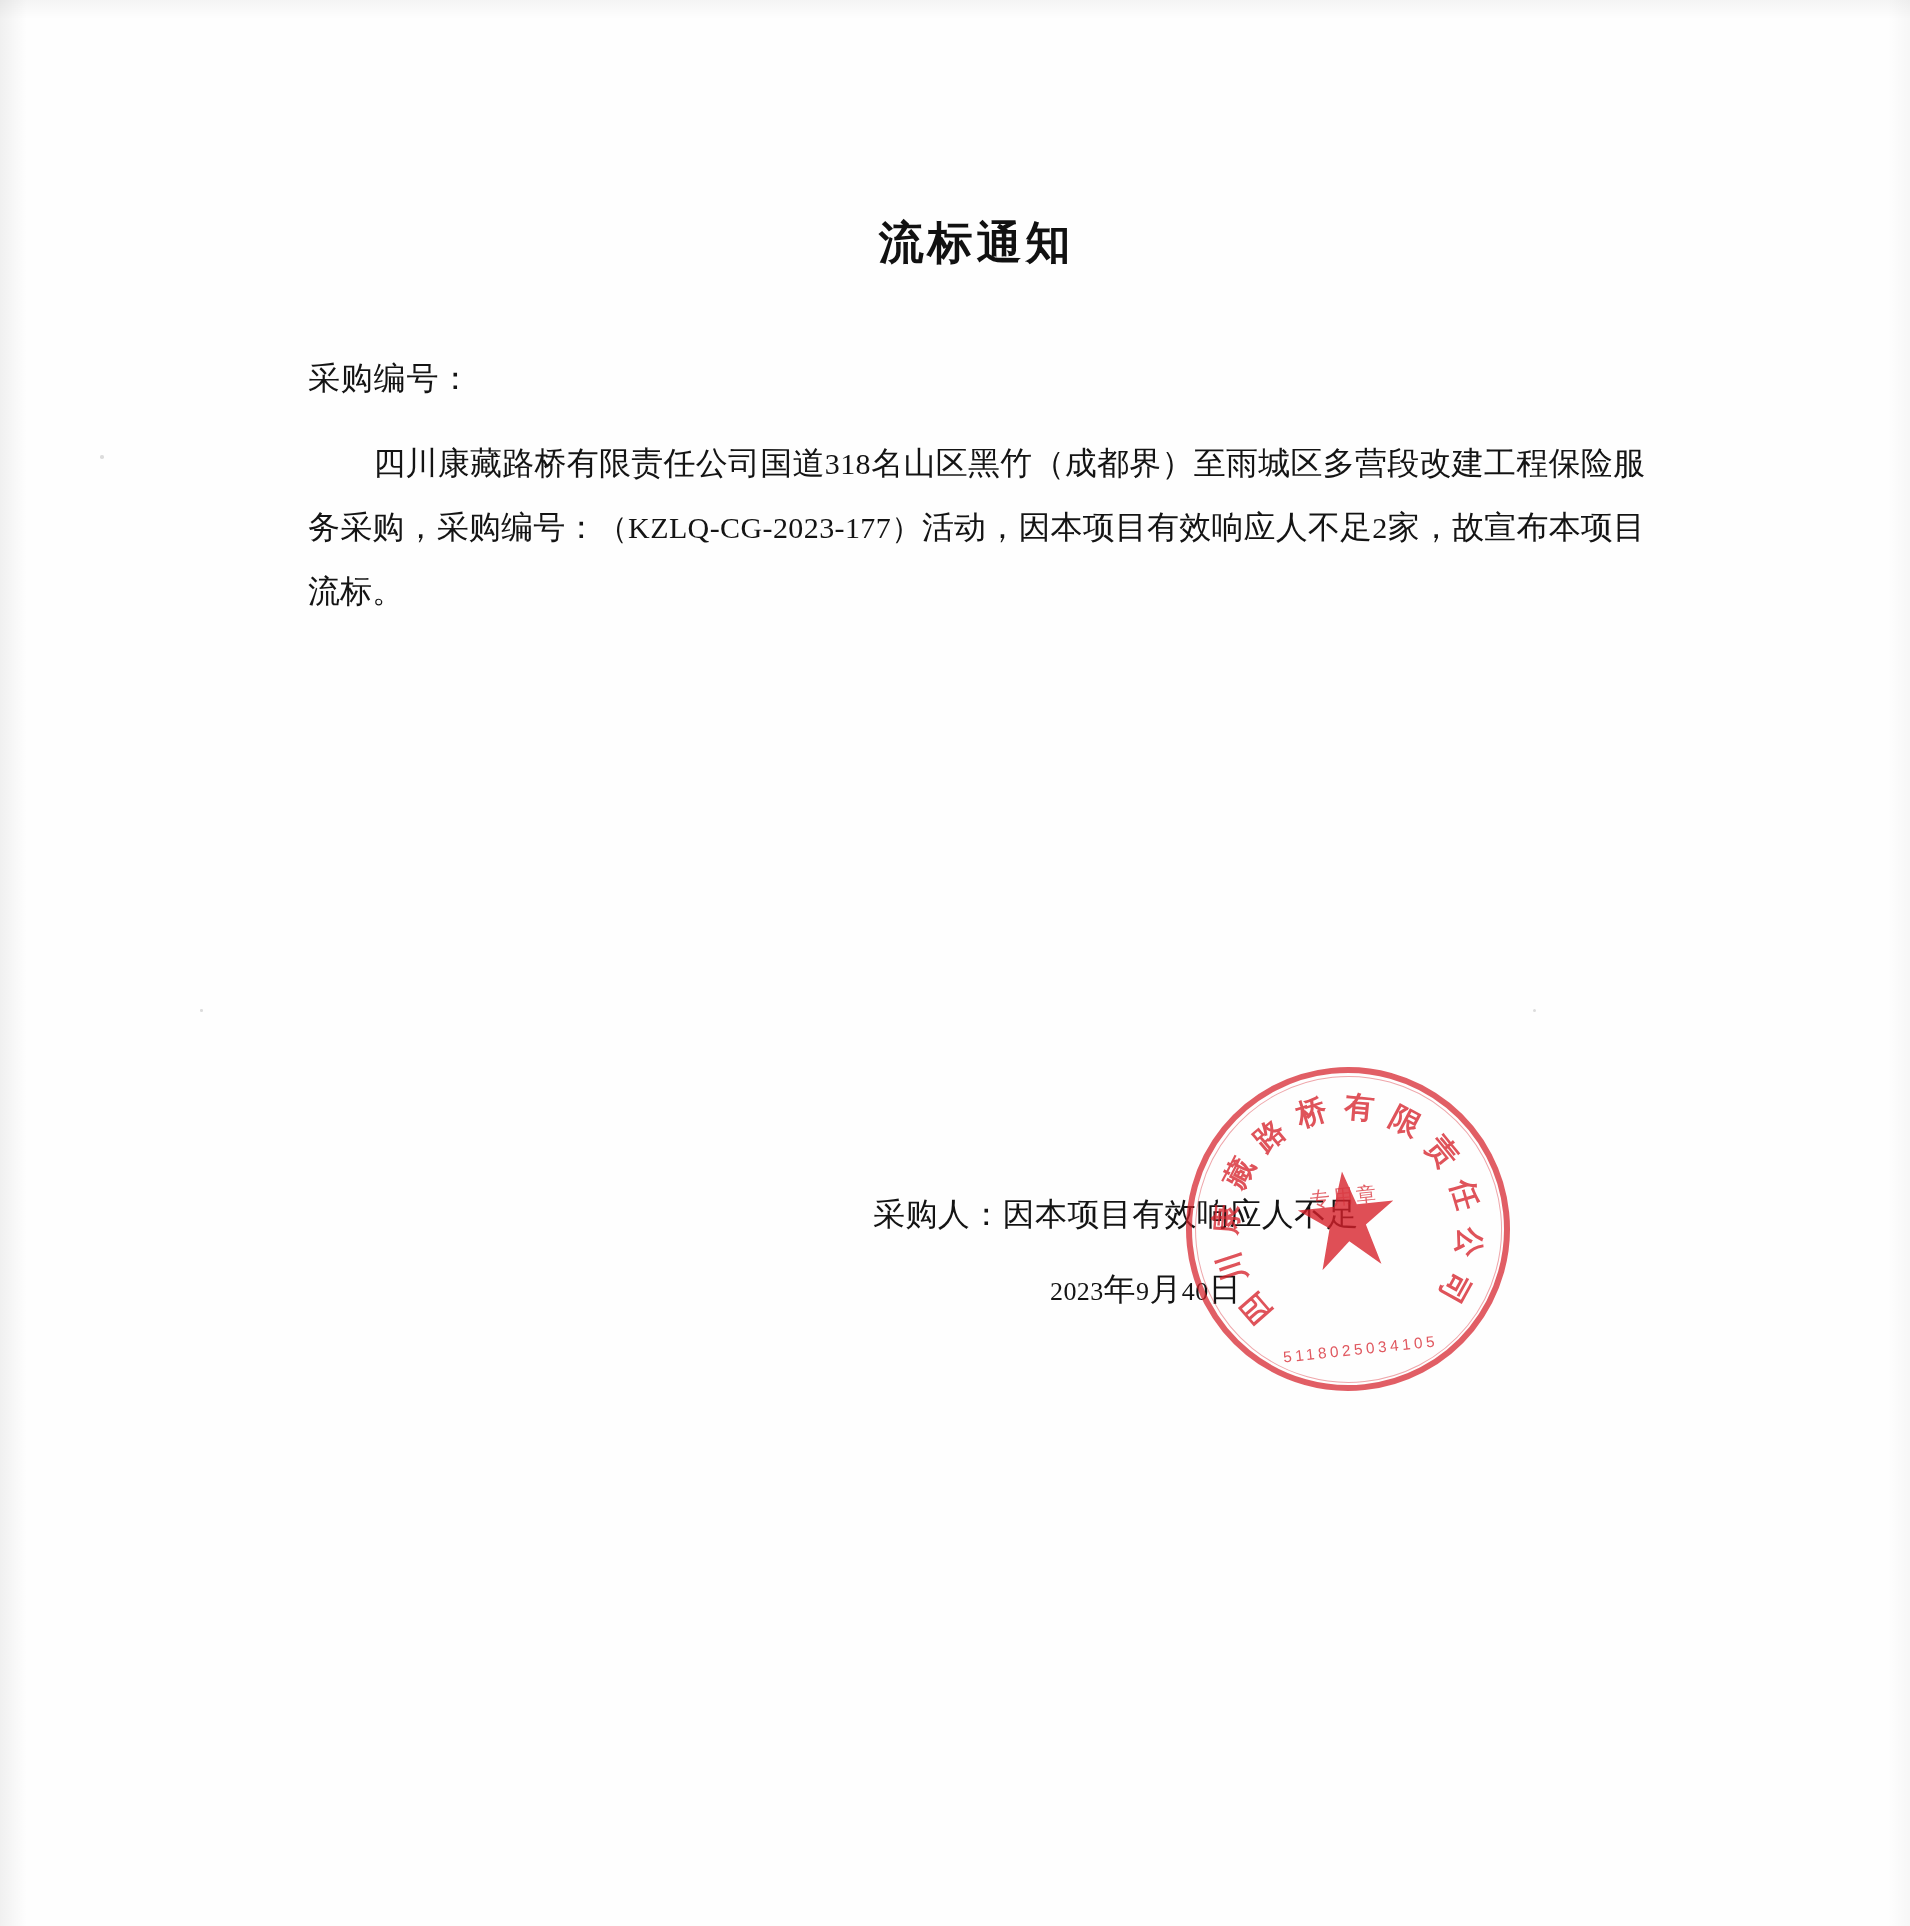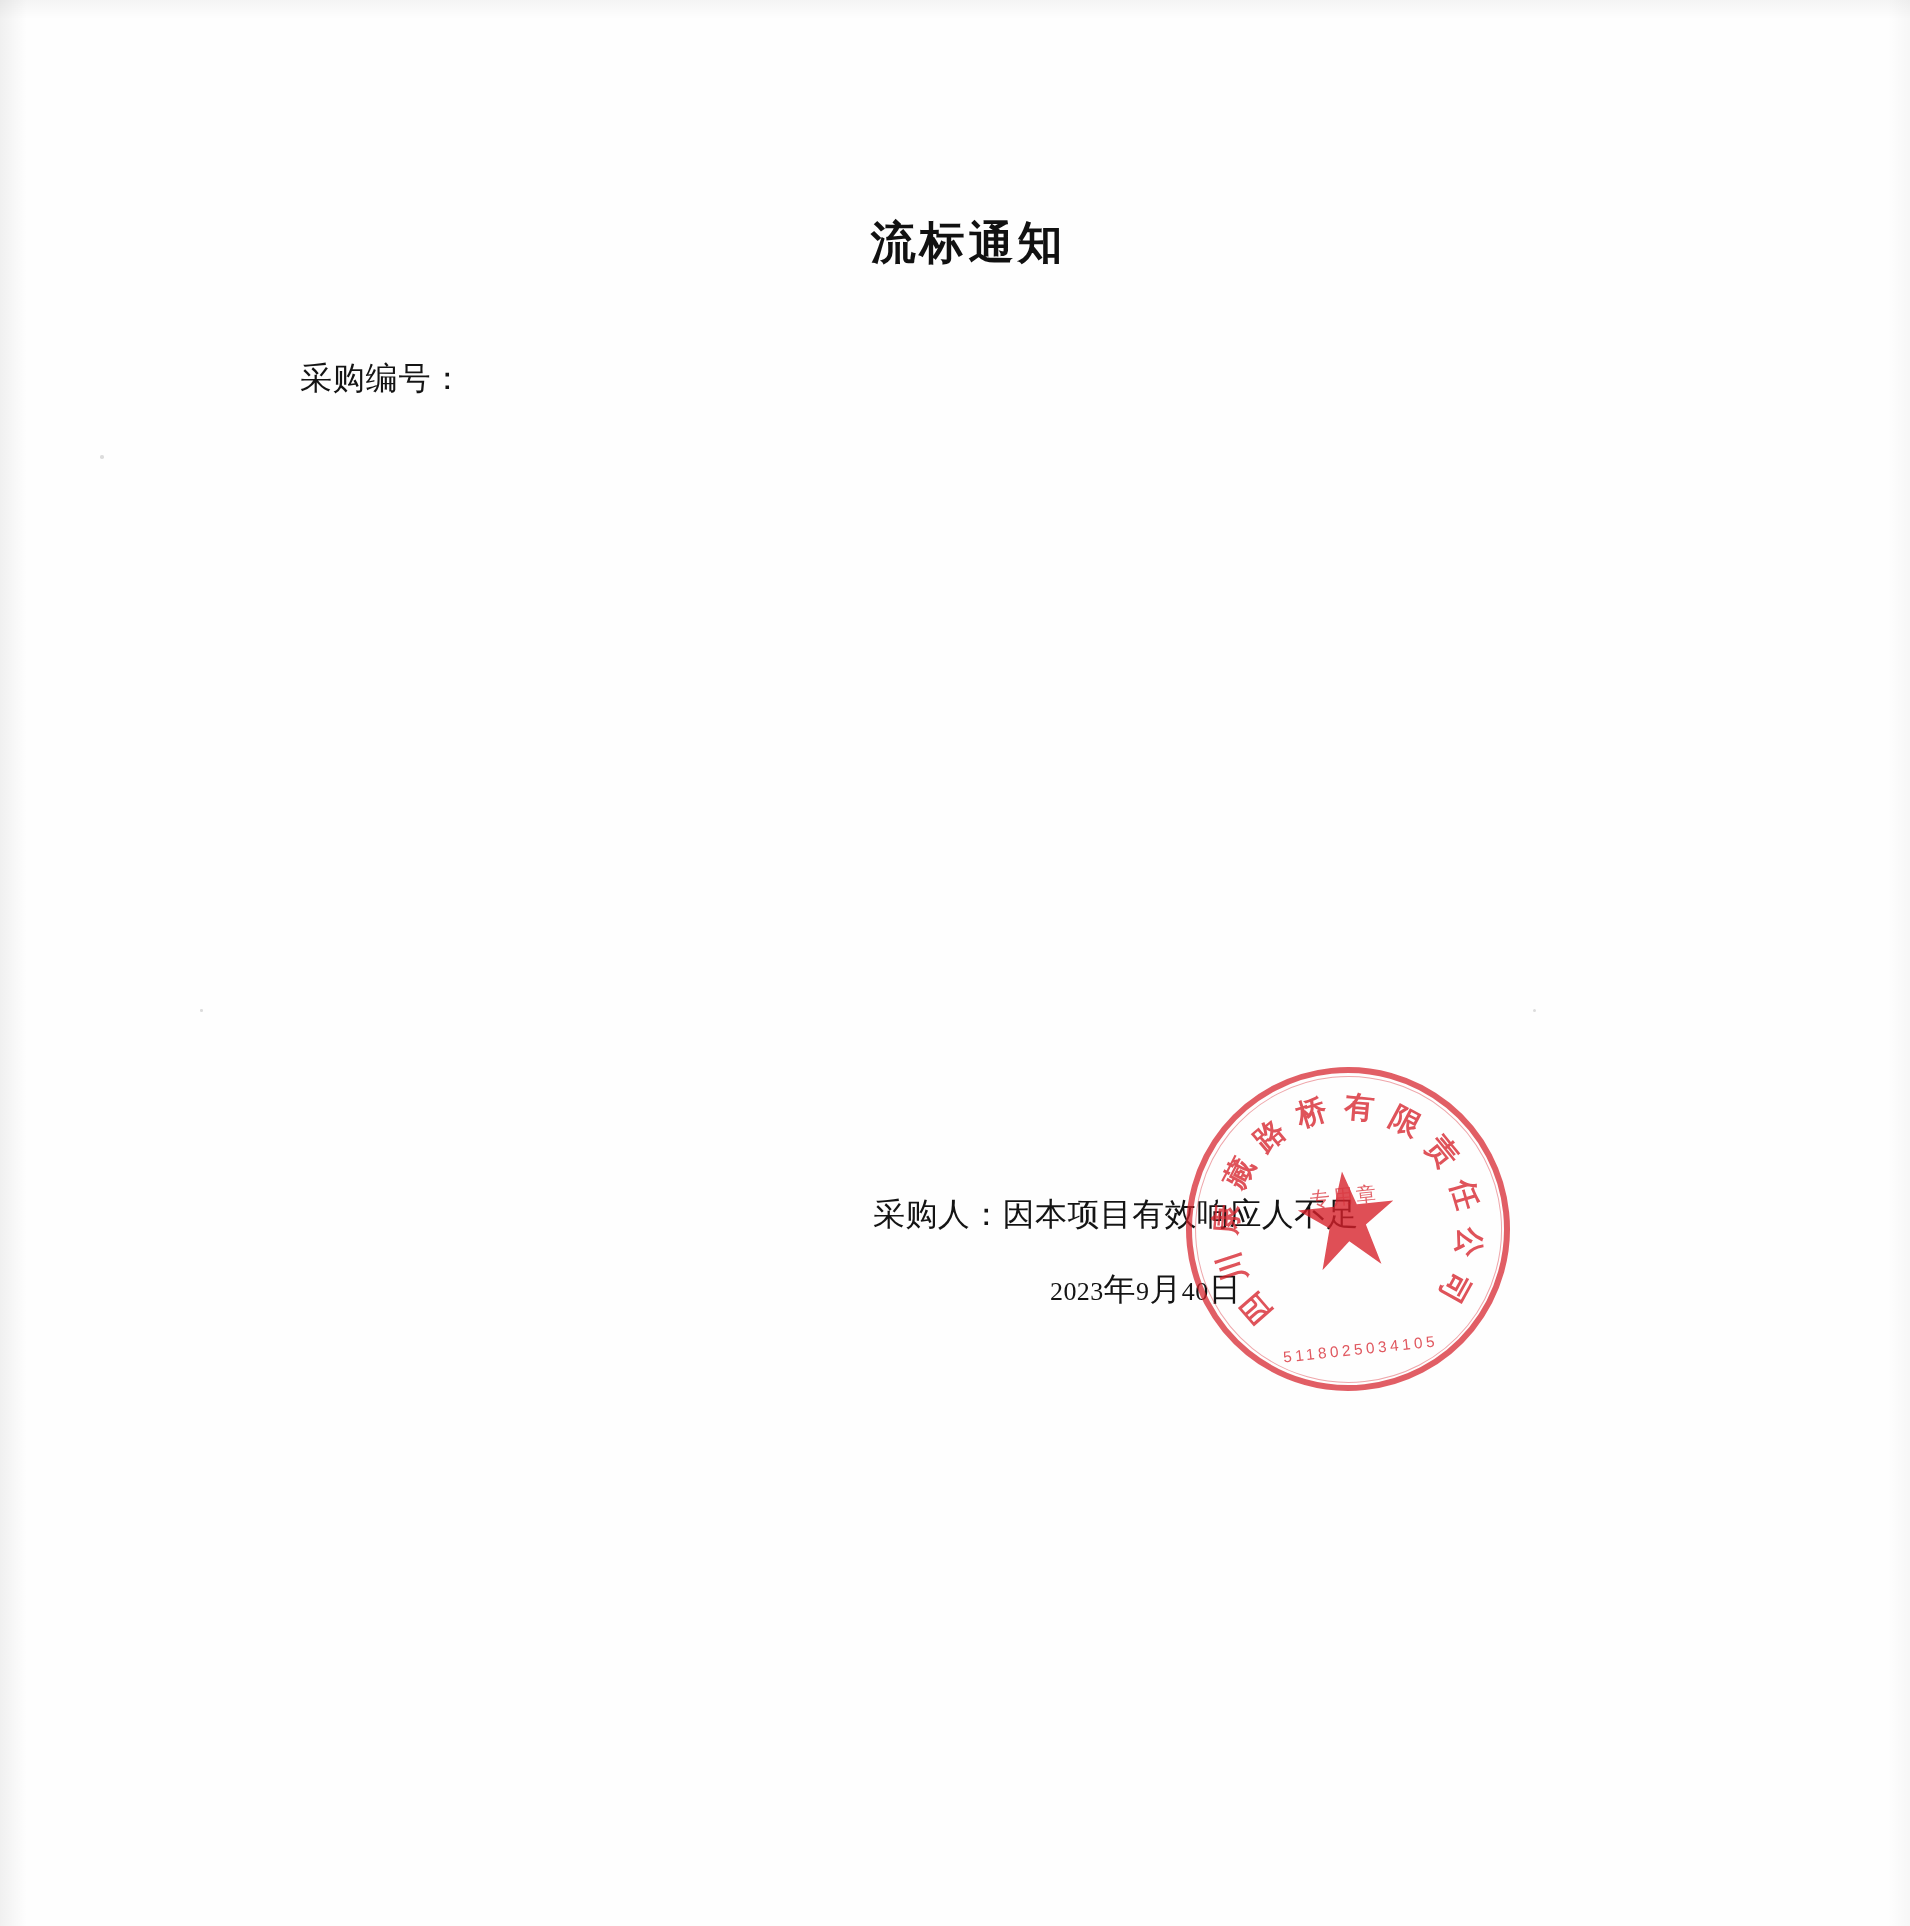--- a/index.html
+++ b/index.html
@@ -41,21 +41,21 @@
   .scan-edge-right {
     position: absolute;
     right: 0; top: 0;
     width: 23px; height: 100%;
     background: linear-gradient(to left, rgba(0,0,0,0.03), rgba(0,0,0,0));
     pointer-events: none;
   }
 
   .content {
     position: absolute;
-    left: 300px;
+    left: 308px;
     top: 216px;
     width: 1337px;
   }
 
   .doc-title {
     font-family: "DejaVu Sans", sans-serif;
     font-weight: bold;
     font-size: 45px;
     letter-spacing: 3.9px;
     text-align: center;
@@ -209,20 +209,21 @@
   <div class="speckle" style="left:100px; top:455px; width:3.5px; height:3.5px;"></div>
   <div class="speckle" style="left:200px; top:1009px; width:2.7px; height:2.7px;"></div>
   <div class="speckle" style="left:1533px; top:1009px; width:3.1px; height:3.1px;"></div>
 
   <div class="content">
 
     <h1 class="doc-title">流标通知</h1>
 
     <p class="salutation">采购编号：</p>
 
+    <p class="body-par"><span class="indent"></span><span>四川康藏路桥有限责任公司国道</span><span class="lat">318</span><span>名山区黑竹（成都界）至雨城区多营段改建工程保险服务采购，采购编号：</span><span class="lat">（KZLQ-CG-2023-177）</span><span>活动，因本项目有效响应人不足</span><span class="lat">2</span><span>家，故宣布本项目流标。</span></p>
 
   </div>
 
   <div class="sign-block">
     <p class="sign-line-1"><span>采购人：</span><span>因本项目有效响应人不足</span></p>
     <p class="sign-line-2"><span class="lat">2023</span><span>年</span><span class="lat">9</span><span>月</span><span class="lat">40</span><span>日</span></p>
   </div>
 
   <div class="seal">
     <div class="seal-ring"></div>

